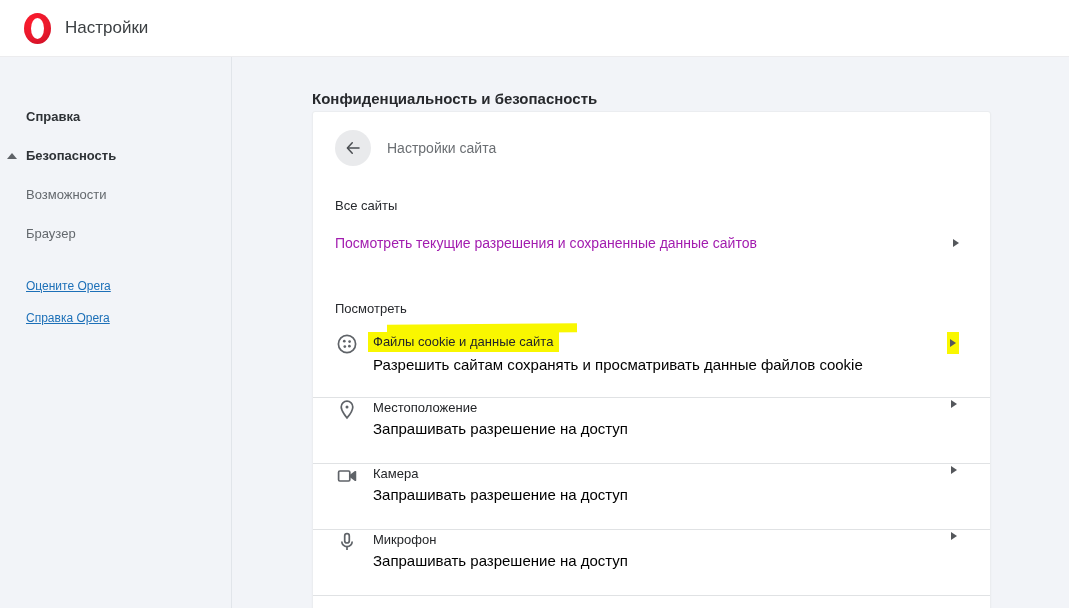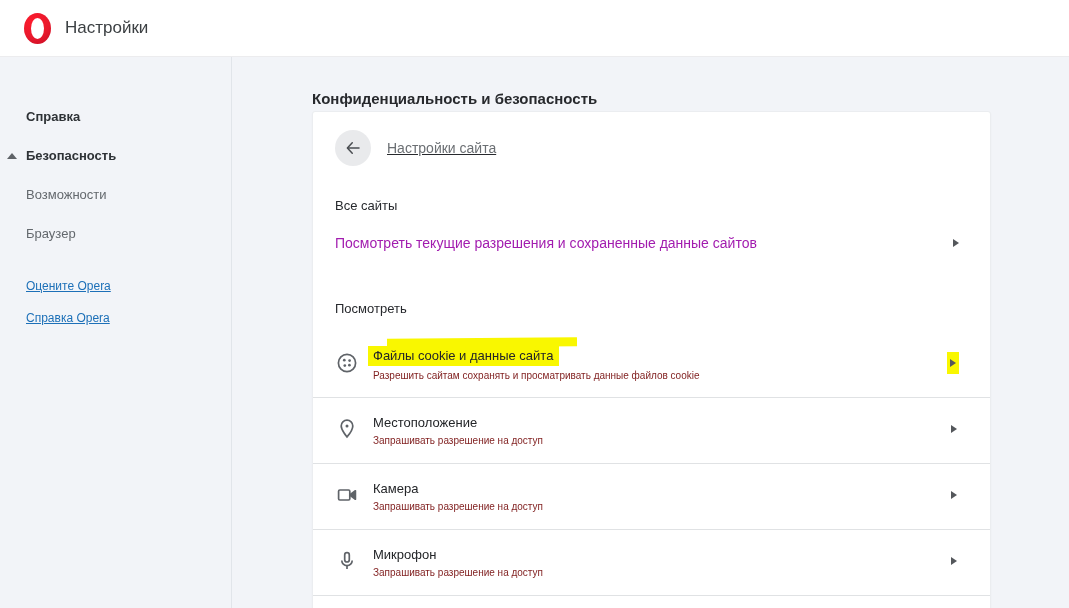--- a/index.html
+++ b/index.html
@@ -50,54 +50,54 @@
 
   
   .main { flex:1; padding:33px 0 0 80px; }
   .main-heading { font-size:15px; font-weight:700; color:#27292d; margin-bottom:4px; }
 
   .card {
     width:679px; background:#ffffff; border-radius:3px;
     border:1px solid #ebedf0; box-shadow:0 1px 2px rgba(0,0,0,0.04);
     min-height:520px;
   }
-  .card-header { display:flex; align-items:center; gap:16px; padding:18px 22px 12px;text-decoration:underline; }
+  .card-header { display:flex; align-items:center; gap:16px; padding:18px 22px 12px; }
   .back-btn {
     width:36px; height:36px; border-radius:50%; background:#e9eaec;
     display:flex; align-items:center; justify-content:center; cursor:pointer; border:none;
   }
   .card-title { font-size:14px; color:#6b6f73; }
 
   .section-label { font-size:13px; color:#27292d; padding:20px 22px 6px; }
   .section-label.privileges { padding-top:30px; }
 
   .view-row {
     display:flex; align-items:center; justify-content:space-between;
     padding:16px 31px 20px 22px; cursor:pointer;
   }
   .view-row-label { font-size:14px; color:#a21caf; }
 
   .perm-list { margin-top:10px; }
   .perm-row {
-    display:flex; align-items:center; height:66px; padding:0 31px 3px 22px;
+    display:flex; align-items:flex-start; height:66px; padding:0 31px 3px 22px;
     border-bottom:1px solid #e0e2e4; cursor:pointer; position:relative;
   }
   .perm-row:first-child { border-top:1px solid #e0e2e4; }
   .perm-list .perm-row:first-child { border-top:none; }
   .row-icon { width:24px; height:24px; flex:0 0 auto; margin-right:14px; color:#5f6368; }
   .row-icon svg { display:none; width:24px; height:24px; }
   .row-icon[data-icon="cookie-icon"]      svg[data-name="cookie-icon"],
   .row-icon[data-icon="location-icon"]    svg[data-name="location-icon"],
   .row-icon[data-icon="camera-icon"]      svg[data-name="camera-icon"],
   .row-icon[data-icon="microphone-icon"]  svg[data-name="microphone-icon"] { display:block; }
 
   .row-text { flex:1; min-width:0; }
   .row-title-wrap { position:relative; display:inline-block; }
   .row-title { font-size:13px; color:#232528; line-height:17px; display:inline-block; }
-  .row-sub { font-size:10px; color:#7f1d1d; margin-top:4px; }
+  .row-sub { font-size:15px; color:#000000; margin-top:4px; }
 
   .chevron {
     width:0; height:0; flex:0 0 auto;
     border-top:4.5px solid transparent; border-bottom:4.5px solid transparent;
     border-left:6px solid #54575b;
   }
   .chev-wrap { display:flex; align-items:center; justify-content:center; padding:2px; }
 
   
   .perm-row.highlighted .row-title {

